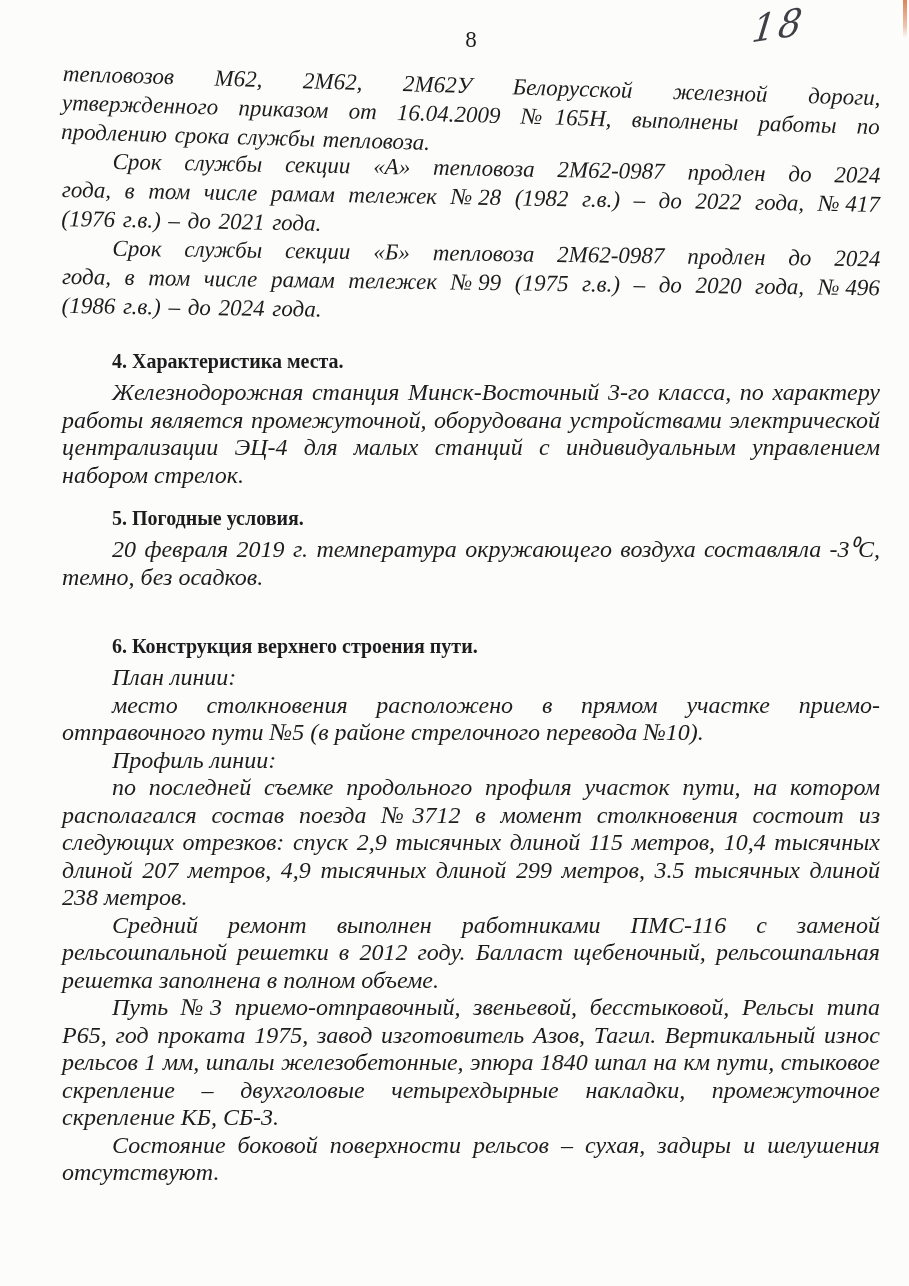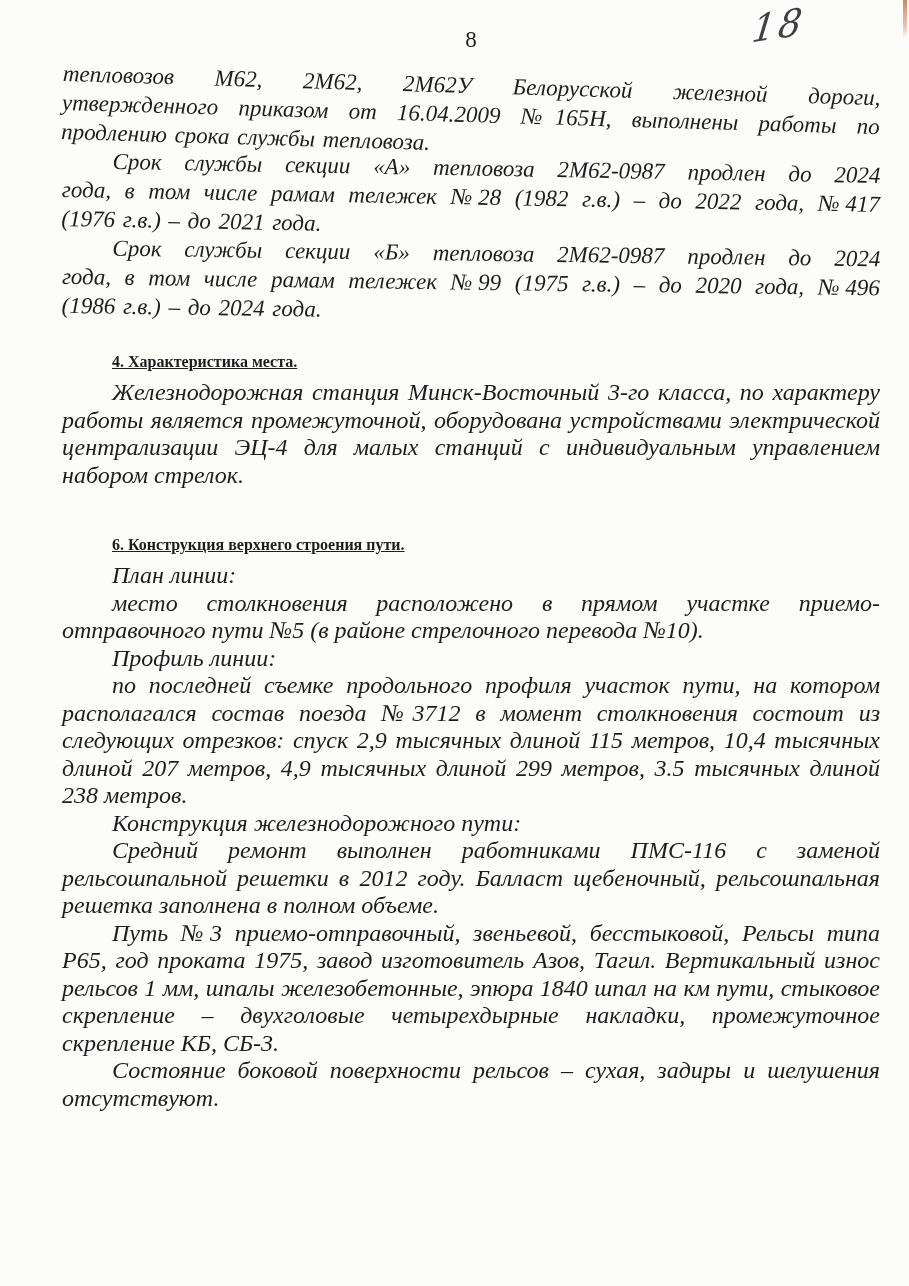--- a/index.html
+++ b/index.html
@@ -47,24 +47,23 @@
   .ipara { transform-origin:0 50%; }
   .ip1 { transform:rotate(1.7deg); }
   .ip2 { transform:rotate(1.05deg); }
   .ip3 { transform:rotate(0.8deg); }
   .iline { text-align:justify; text-align-last:justify; }
   .iline.last { text-align:left; text-align-last:left; }
   .iline.ind { padding-left:50px; }
 
   .sec-heading {
     font-weight:700;
-    font-size:16px;
+    font-size:20px;
     line-height:27px;
     padding-left:50px;
-    text-decoration:underline;
   }
   .h4m { margin-top:28px; }
   .h5m { margin-top:16px; }
   .h6m { margin-top:42px; }
   .sec-body { margin-top:4px; }
   .bpara {
     margin:0;
     font-size:24px;
     line-height:27.5px;
     text-align:justify;
@@ -102,29 +101,34 @@
       </div>
     </div>
 
     <div>
       <div class="sec-heading h4m">4. Характеристика места.</div>
       <div class="sec-body">
         <p class="bpara">Железнодорожная станция Минск-Восточный 3-го класса, по характеру работы является промежуточной, оборудована устройствами электрической централизации ЭЦ-4 для малых станций с индивидуальным управлением набором стрелок.</p>
       </div>
     </div>
 
+    <div>
+      <div class="sec-heading h5m">5. Погодные условия.</div>
+      <div class="sec-body">
+        <p class="bpara">20 февраля 2019 г. температура окружающего воздуха составляла -3⁰С, темно, без осадков.</p>
+      </div>
+    </div>
 
     <div>
       <div class="sec-heading h6m">6. Конструкция верхнего строения пути.</div>
       <div class="sec-body">
         <p class="bpara">План линии:</p>
         <p class="bpara">место столкновения расположено в прямом участке приемо-отправочного пути №5 (в районе стрелочного перевода №10).</p>
         <p class="bpara">Профиль линии:</p>
         <p class="bpara">по последней съемке продольного профиля участок пути, на котором располагался состав поезда №3712 в момент столкновения состоит из следующих отрезков: спуск 2,9 тысячных длиной 115 метров, 10,4 тысячных длиной 207 метров, 4,9 тысячных длиной 299 метров, 3.5 тысячных длиной 238 метров.</p>
-        <p class="bpara">Конструкция железнодорожного пути:</p>
         <p class="bpara">Средний ремонт выполнен работниками ПМС-116 с заменой рельсошпальной решетки в 2012 году. Балласт щебеночный, рельсошпальная решетка заполнена в полном объеме.</p>
         <p class="bpara">Путь №3 приемо-отправочный, звеньевой, бесстыковой, Рельсы типа Р65, год проката 1975, завод изготовитель Азов, Тагил. Вертикальный износ рельсов 1 мм, шпалы железобетонные, эпюра 1840 шпал на км пути, стыковое скрепление – двухголовые четырехдырные накладки, промежуточное скрепление КБ, СБ-3.</p>
         <p class="bpara">Состояние боковой поверхности рельсов – сухая, задиры и шелушения отсутствуют.</p>
       </div>
     </div>
 
   </div>
 </div>
 
 </body></html>

